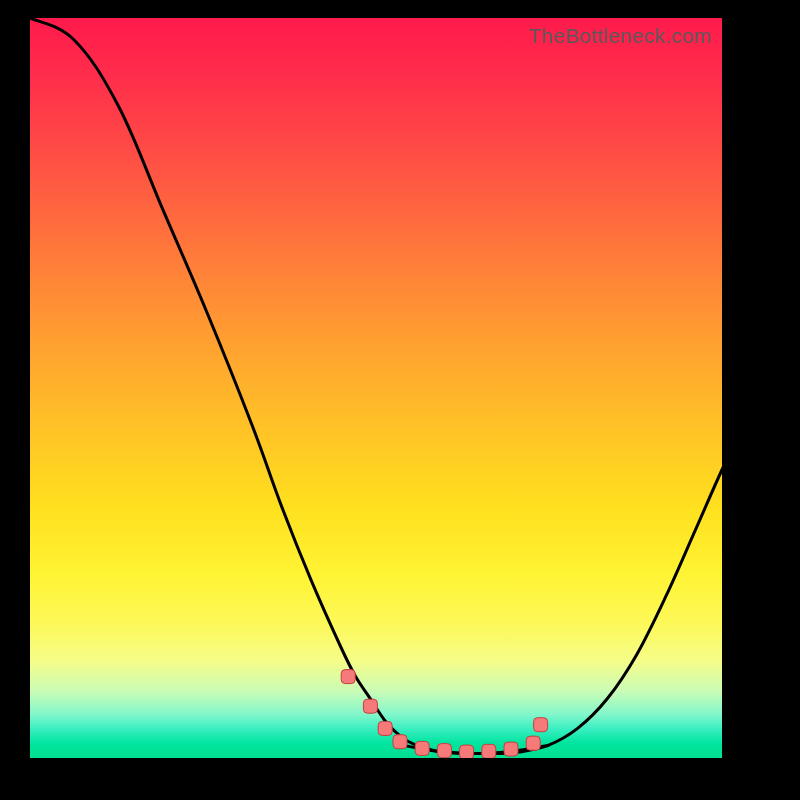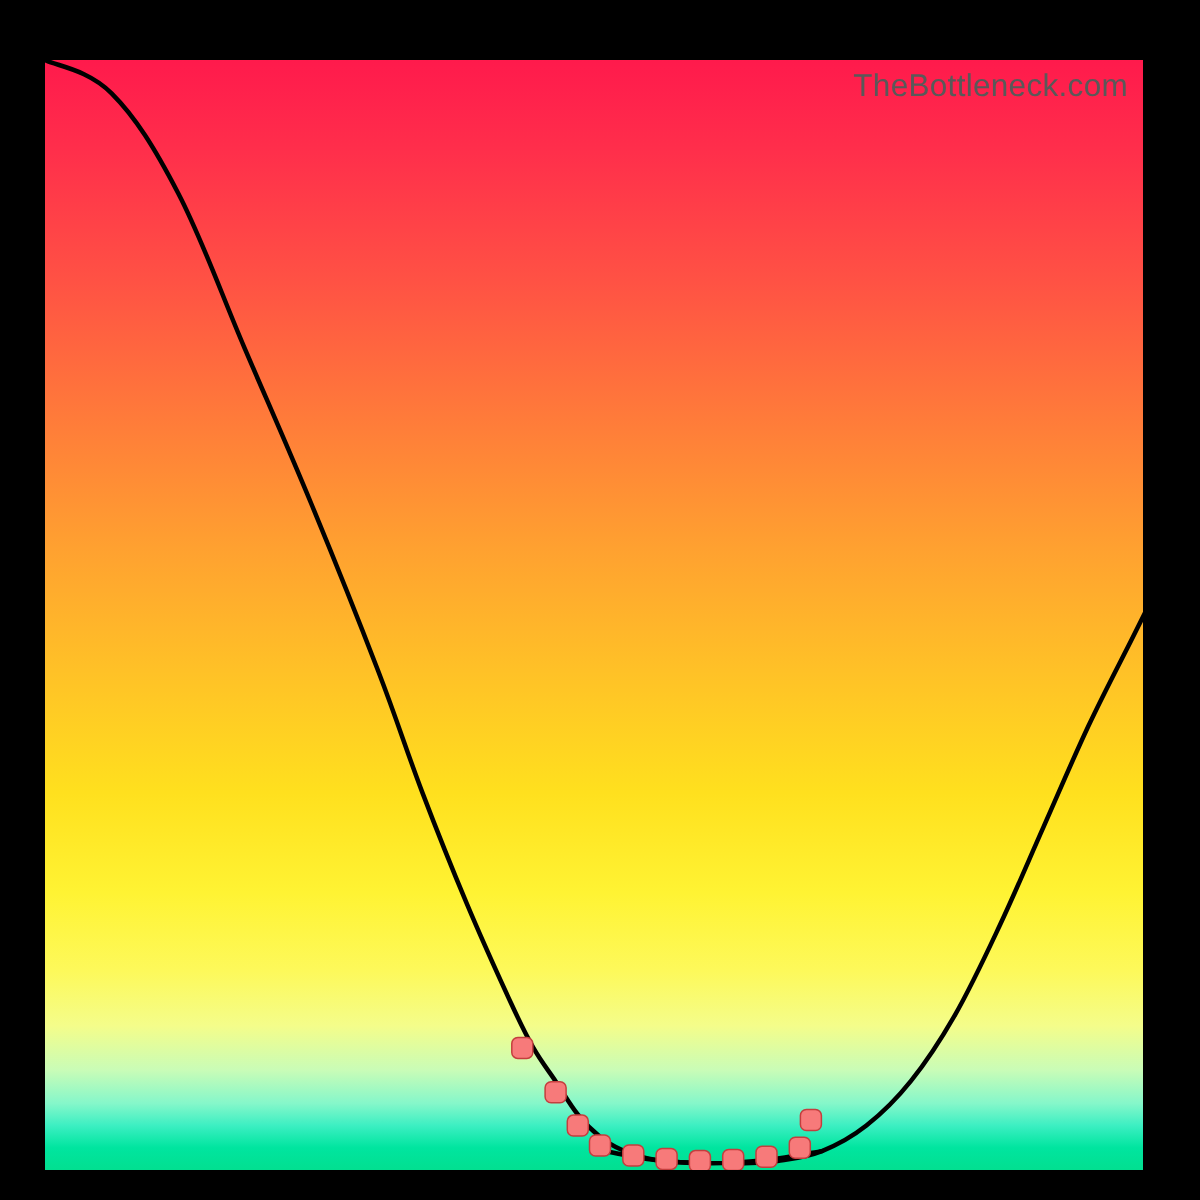--- a/index.html
+++ b/index.html
@@ -13,42 +13,41 @@
   }
   .outer {
     width: 800px;
     height: 800px;
     background: #000;
     position: relative;
   }
   .plot {
     position: absolute;
     left: 30px;
-    top: 40px;
+    top: 18px;
     width: 692px;
     height: 740px;
     background: linear-gradient(
       to bottom,
       #ff1a4c 0%,
       #ff2e4b 8%,
       #ff5244 20%,
       #ff7a3a 32%,
       #ffa130 44%,
       #ffc127 55%,
       #ffe01e 66%,
       #fff333 75%,
       #fdf95a 82%,
       #f4fd8a 87%,
       #c9fcb7 91%,
       #85f7ca 94%,
       #3cefc2 96%,
       #00e59f 98%,
       #02df90 100%
     );
-    padding-left: 40px;
   }
   .watermark {
     position: absolute;
     top: 6px;
     right: 10px;
     color: #595959;
     font-size: 21px;
     font-weight: 500;
     letter-spacing: 0.2px;
     z-index: 5;

